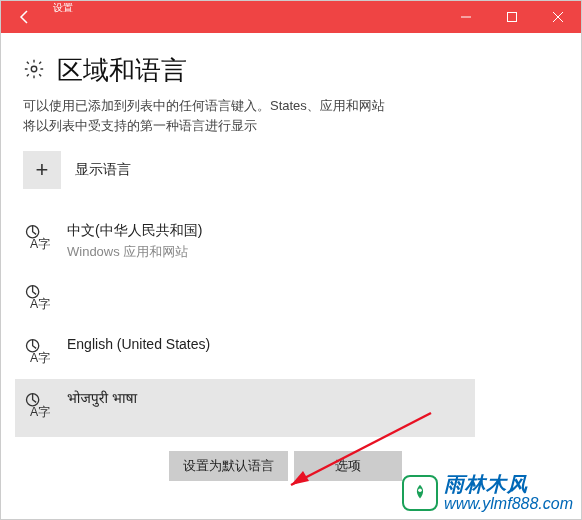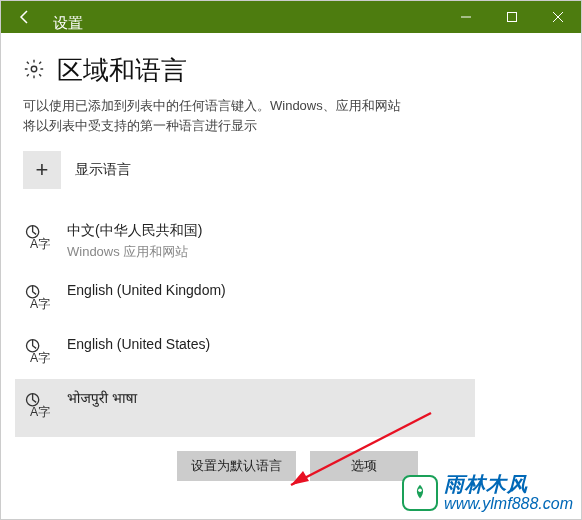--- a/index.html
+++ b/index.html
@@ -7,25 +7,25 @@
     width: 582px;
     height: 520px;
     font-family: "Microsoft YaHei", "Segoe UI", sans-serif;
     background: #fff;
     border: 1px solid #ccc;
     position: relative;
     overflow: hidden;
   }
   .titlebar {
     height: 32px;
-    background: #4d7c0f;
+    background: #ef4444;
     color: #fff;
     display: flex;
-    align-items: flex-end;
-    font-size: 15px;
+    align-items: flex-start;
+    font-size: 10px;
   }
   .tb-back {
     width: 48px; height: 32px;
     display: flex; align-items: center; justify-content: center;
   }
   .tb-title { flex: 1; padding-left: 4px; }
   .tb-btns { display: flex; }
   .tb-btn {
     width: 46px; height: 32px;
     display: flex; align-items: center; justify-content: center;
@@ -82,21 +82,20 @@
   }
   .btn {
     min-width: 108px;
     padding: 6px 14px;
     background: #ccc;
     border: none;
     font-size: 13px;
     color: #222;
     text-align: center;
     font-family: Liberation Sans, sans-serif;
-    margin-left: 8px;
   }
   .arrow-annot {
     position: absolute;
     width: 180px; height: 90px;
     pointer-events: none;
   }
   .watermark {
     position: absolute;
     bottom: 6px; right: 8px;
     display: flex; align-items: center; gap: 6px;
@@ -153,21 +152,21 @@
     <span class="gear-icon">
       <svg viewBox="0 0 24 24" fill="none" stroke="#333" stroke-width="1.5">
         <circle cx="12" cy="12" r="3"></circle>
         <path d="M12 2v3M12 19v3M4.2 4.2l2.1 2.1M17.7 17.7l2.1 2.1M2 12h3M19 12h3M4.2 19.8l2.1-2.1M17.7 6.3l2.1-2.1"></path>
       </svg>
     </span>
     <h1 class="section-title">区域和语言</h1>
   </div>
 
   <p class="desc">
-    <span>可以使用已添加到列表中的任何语言键入。Windows、应用和网站</span><br>
+    <span>可以使用已添加到列表中的任何语言键入。States、应用和网站</span><br>
     <span>将以列表中受支持的第一种语言进行显示</span>
   </p>
 
   <div class="add-lang">
     <div class="plus-box">+</div>
     <span class="add-label">显示语言</span>
   </div>
 
   <div class="lang-list">
 
@@ -186,23 +185,20 @@
     </div>
 
     <div class="lang-item">
       <span class="lang-icon">
         <svg viewBox="0 0 32 32" fill="none" stroke="#333" stroke-width="1.5">
           <circle cx="11" cy="10" r="7"></circle>
             <path d="M11 3v7l4 3"></path>
           <text x="8" y="29" font-size="14" fill="#333" stroke="none">A字</text>
         </svg>
       </span>
-      <div>
-        <div class="lang-text">English (United Kingdom)</div>
-      </div>
     </div>
 
     <div class="lang-item">
       <span class="lang-icon">
         <svg viewBox="0 0 32 32" fill="none" stroke="#333" stroke-width="1.5">
           <circle cx="11" cy="10" r="7"></circle>
             <path d="M11 3v7l4 3"></path>
           <text x="8" y="29" font-size="14" fill="#333" stroke="none">A字</text>
         </svg>
       </span>

